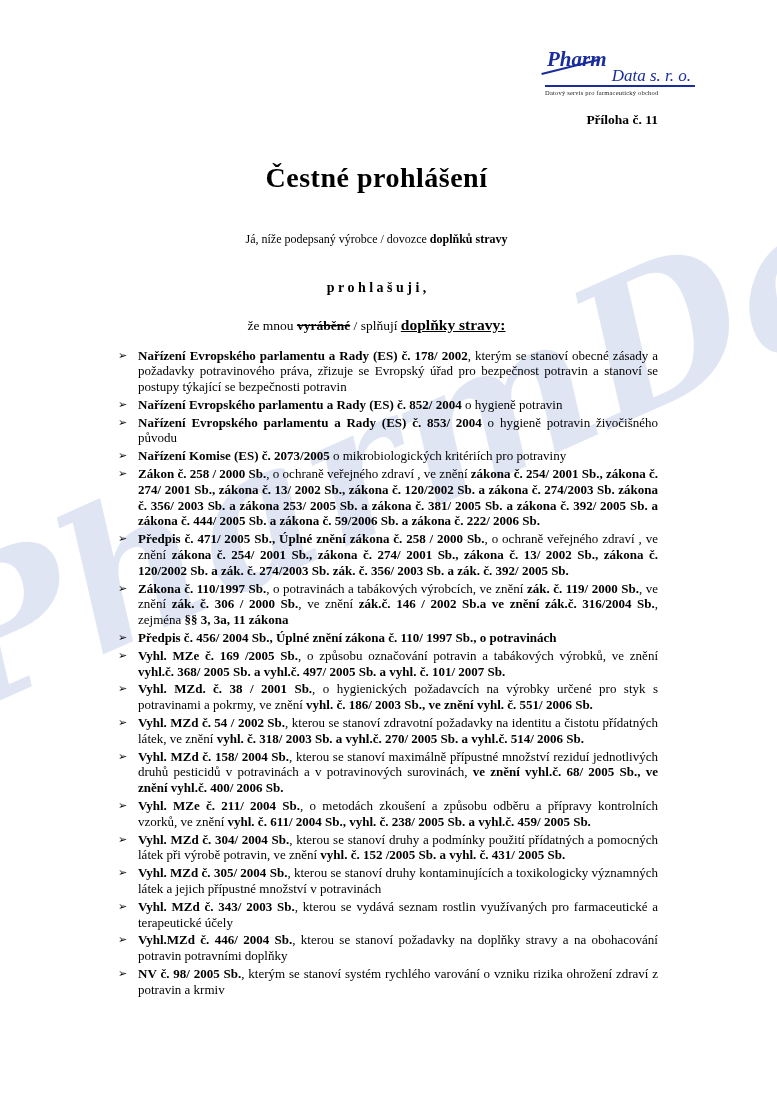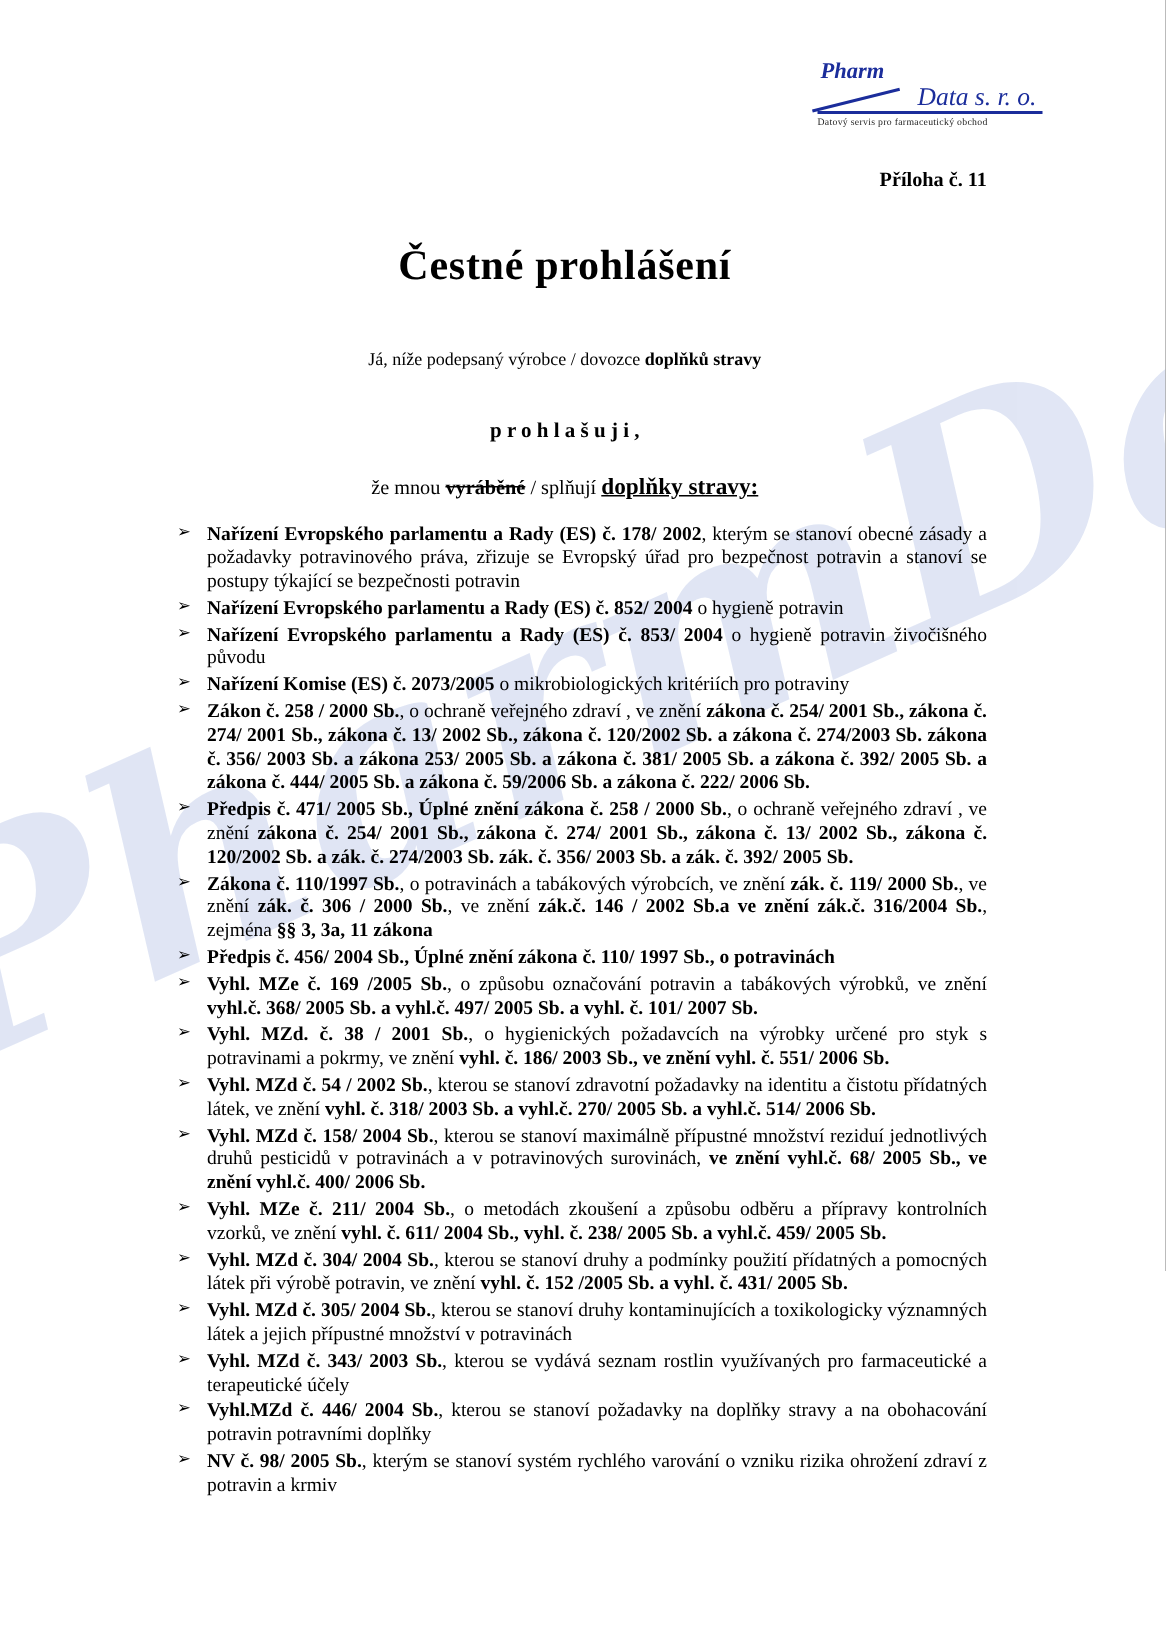--- a/index.html
+++ b/index.html
@@ -25,22 +25,23 @@
     opacity:0.14;
     white-space:nowrap;
     pointer-events:none;
   }
   
   .logo{
     position:absolute;right:82px;top:40px;width:150px;z-index:2;
     color:var(--logo_blue,#1b2d9b);
   }
   .logo-line1{
-    font-style:italic;font-weight:bold;font-size:15px;line-height:16px;
+    font-style:italic;font-weight:bold;font-size:21px;line-height:16px;
     padding-left:2px;
+    margin-top:11px;
   }
   .logo-line2{
     font-style:italic;font-weight:normal;font-size:17px;line-height:18px;
     text-align:right;padding-right:4px;
     border-bottom:2px solid var(--logo_blue,#1b2d9b);
   }
   .logo-swoosh{
     position:absolute;left:-6px;top:12px;width:60px;height:14px;
     border-bottom:2px solid var(--logo_blue,#1b2d9b);
     transform:rotate(-14deg);

